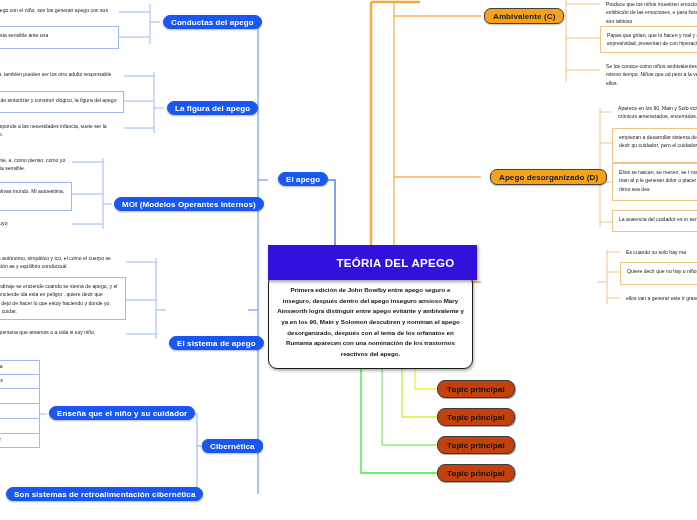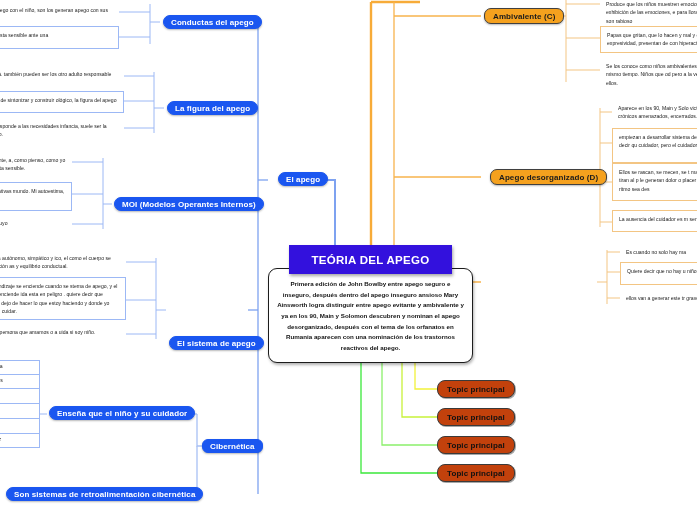--- a/index.html
+++ b/index.html
@@ -52,28 +52,29 @@
     box-shadow:1px 1px 0 rgba(0,0,0,.35);
   }
 
   
   #central{
     position:absolute;left:268px;top:245px;width:205px;
   }
   #central-header{
     position:relative;
     margin:0 auto;
-    width:163px;height:29px;
+    width:163px;height:35px;
     background:#3311dd;
     color:#ffffff;
     font-size:11.5px;font-weight:bold;
     display:flex;align-items:center;justify-content:center;
     letter-spacing:.3px;
     box-shadow:1px 2px 3px rgba(0,0,0,.35);
     z-index:3;
+    padding-left:46px;
   }
   #central-body{
     position:relative;
     margin-top:-6px;
     width:205px;
     background:#ffffff;
     border:1.3px solid #1c1c1c;
     border-radius:9px;
     box-shadow:1px 2px 3px rgba(0,0,0,.3);
     padding:10px 7px 8px 7px;

